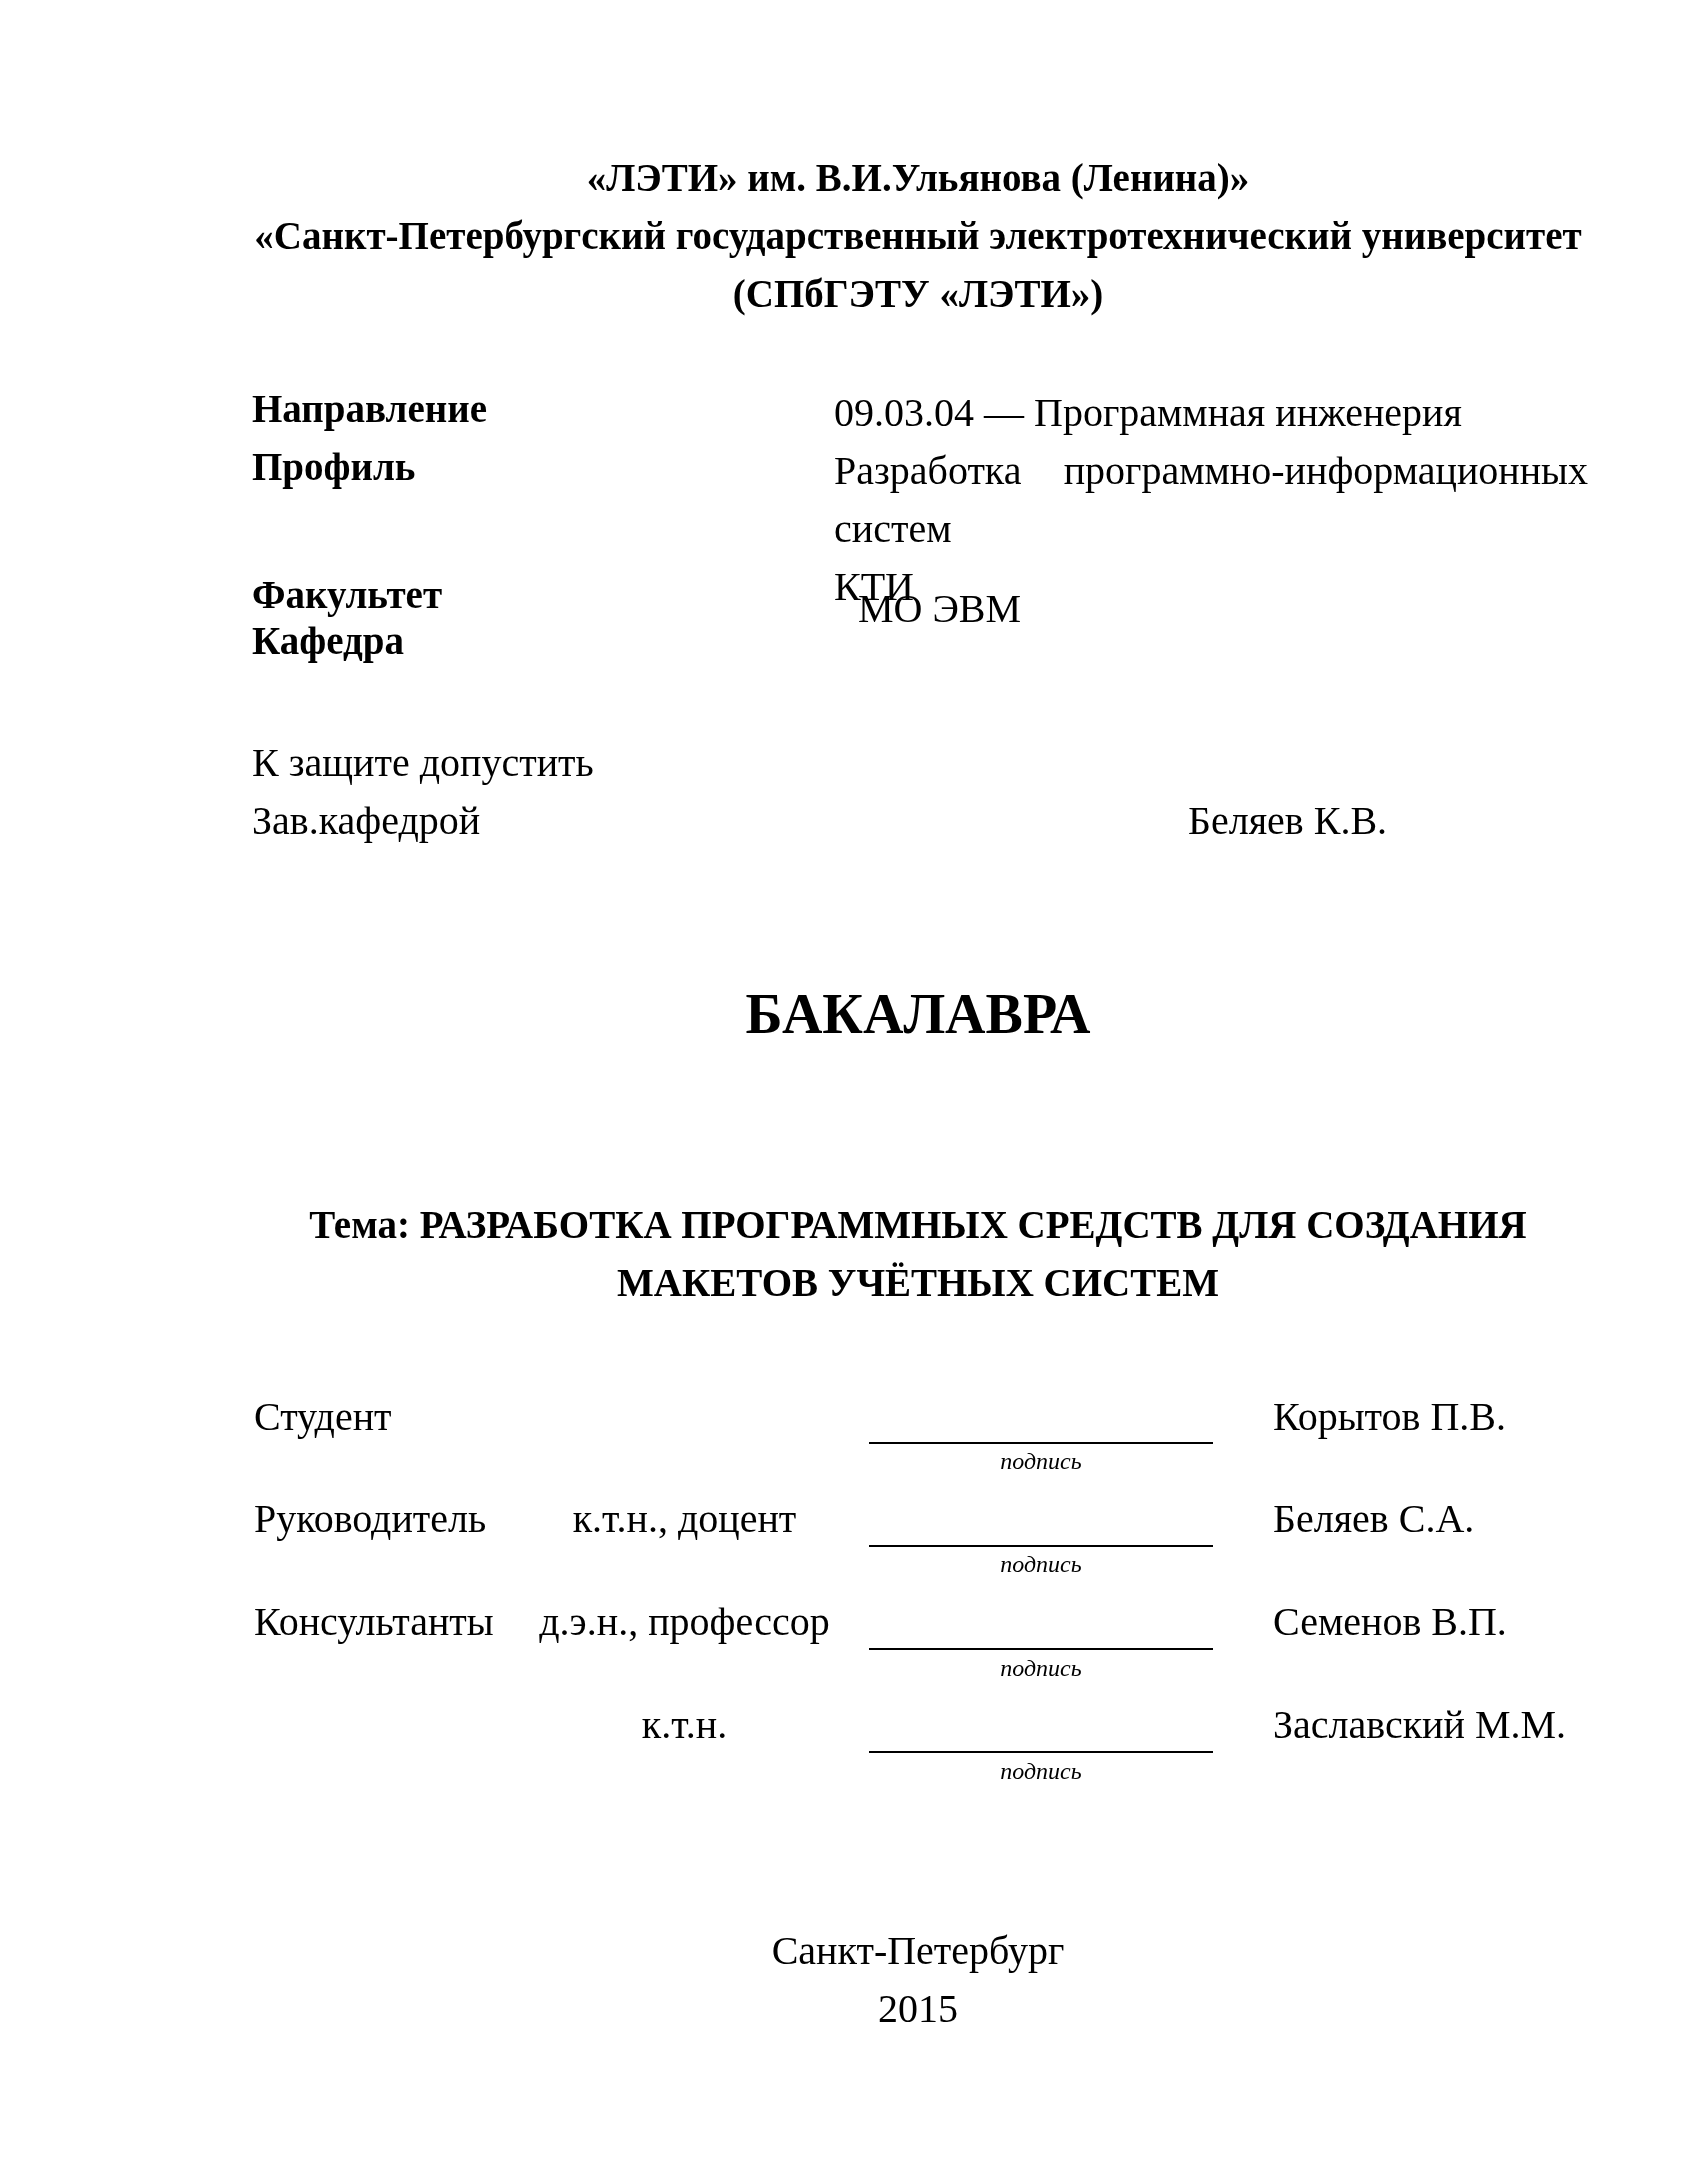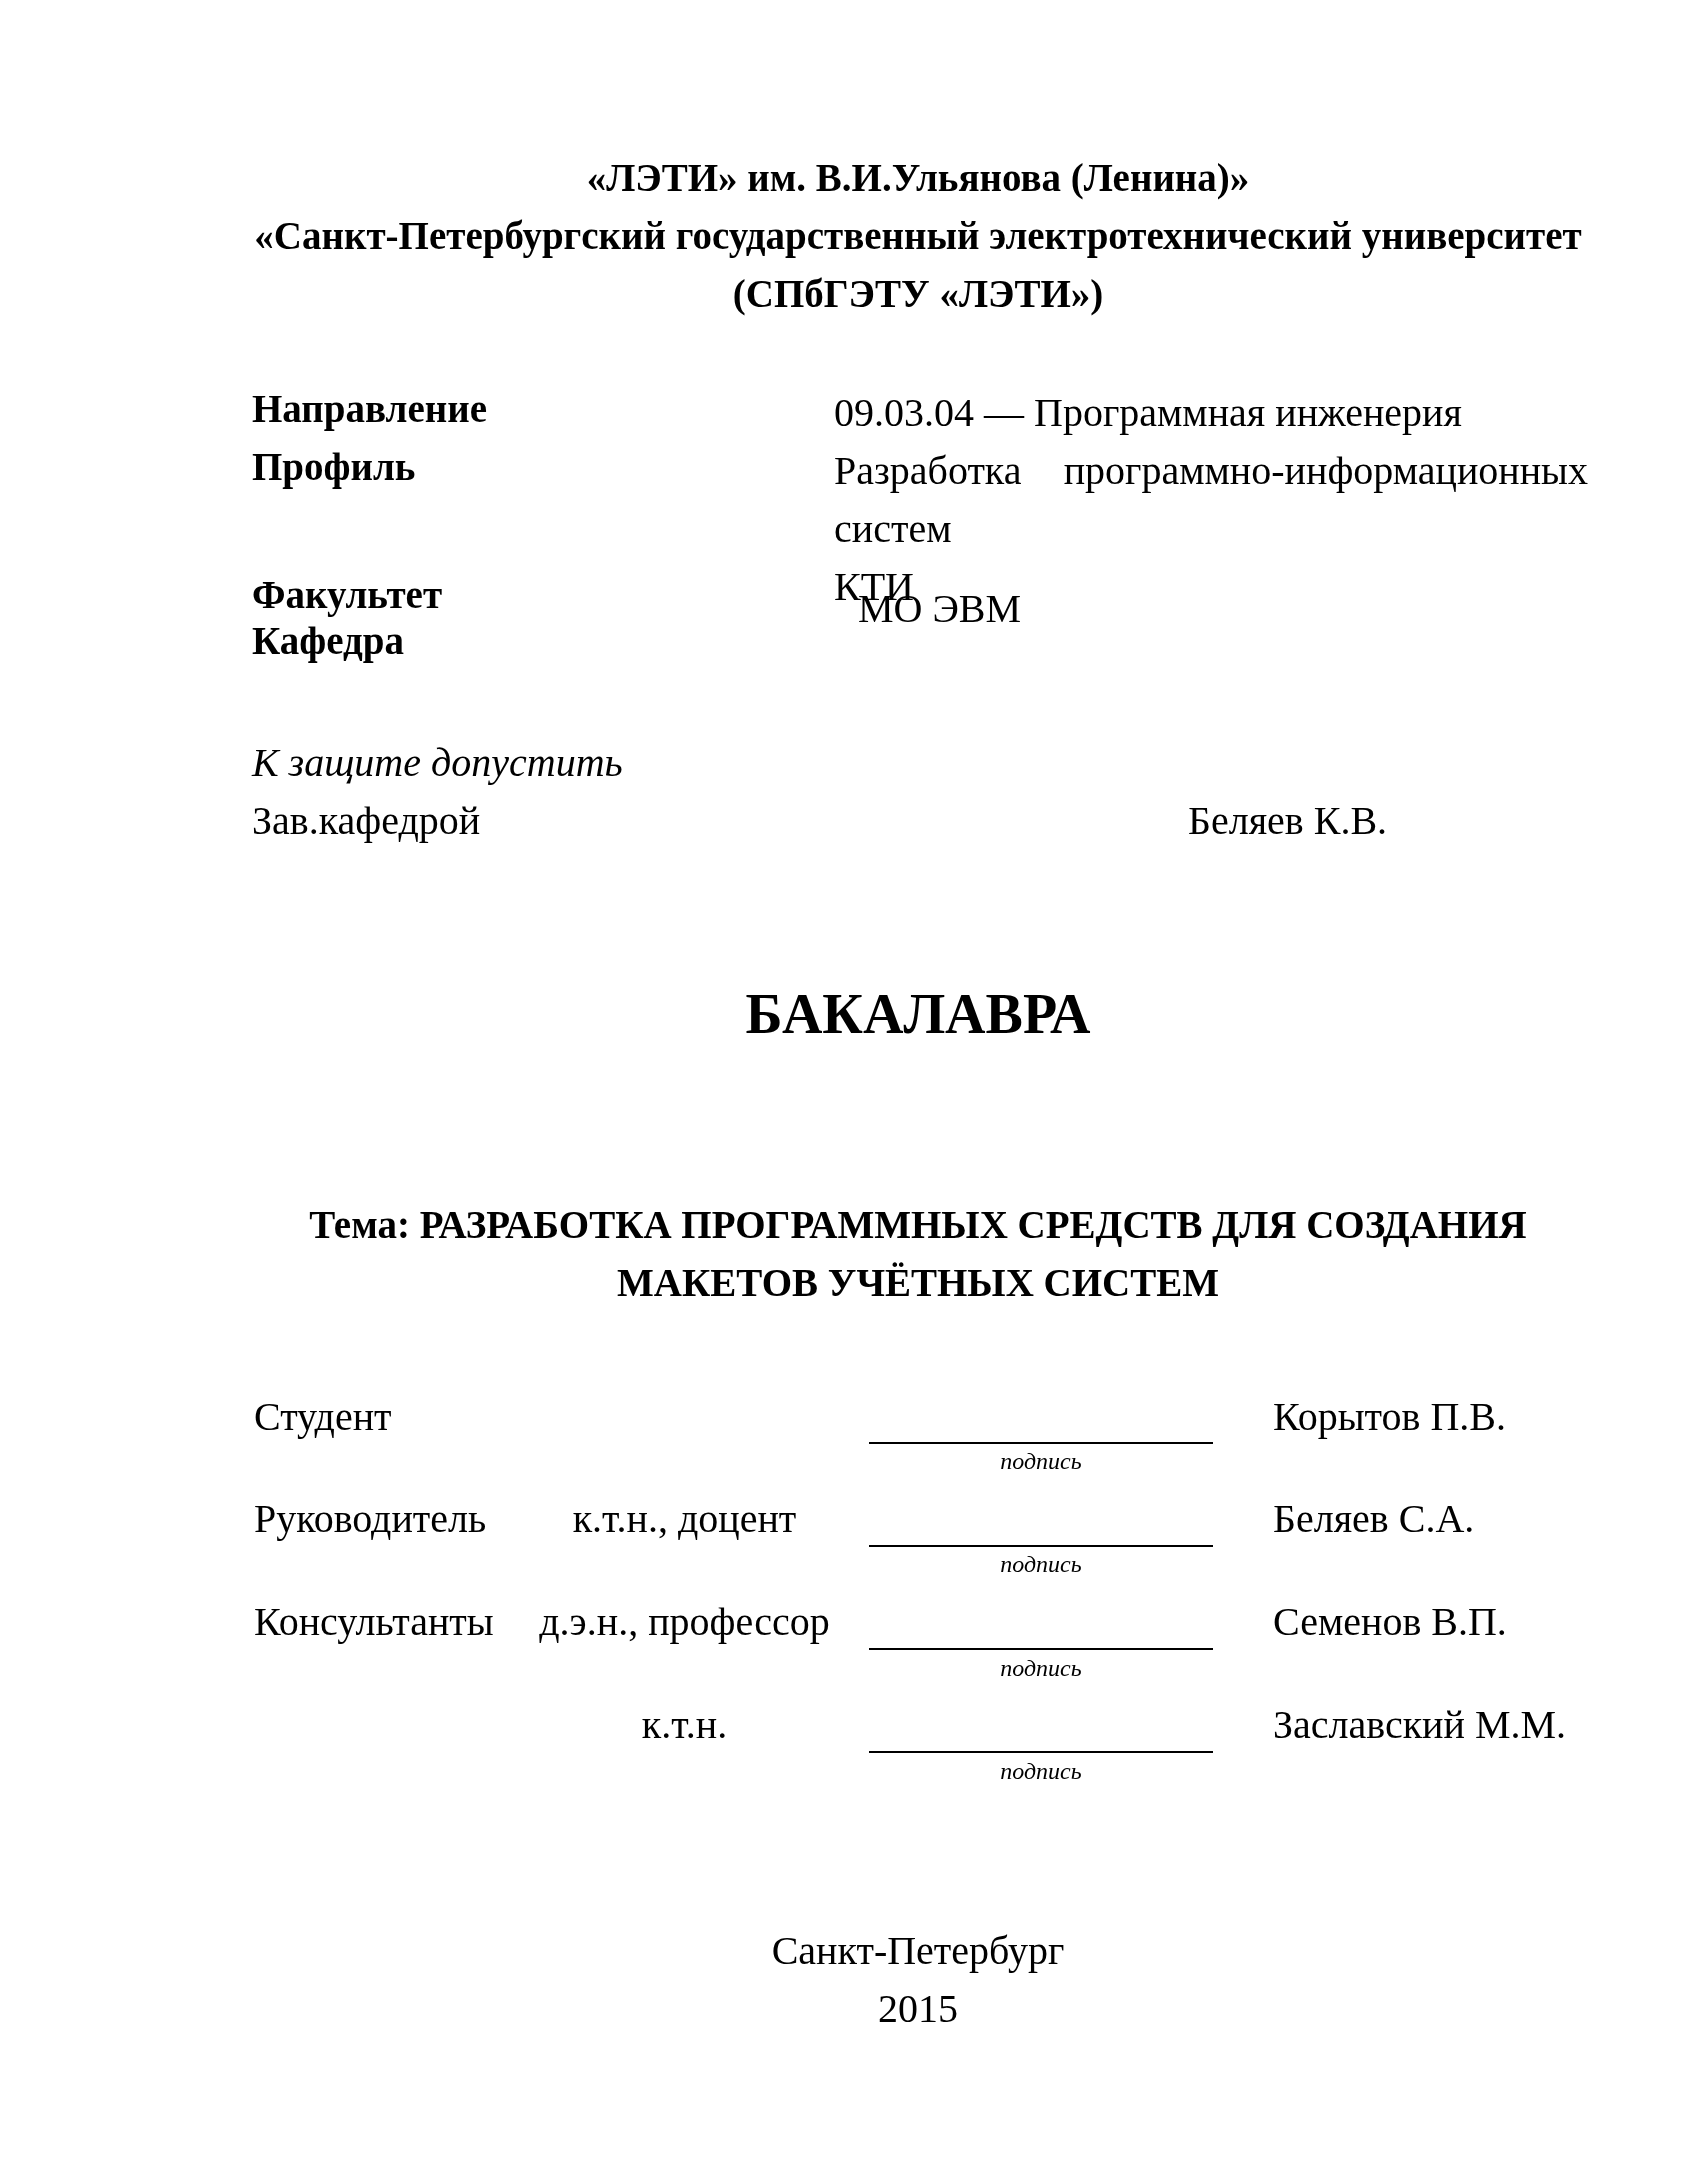--- a/index.html
+++ b/index.html
@@ -1,21 +1,21 @@
 <!DOCTYPE html>
 <html style="font-size:12.7px"><head>
 <meta charset="utf-8">
 <style>
   html, body { margin: 0; padding: 0; background: #ffffff; }
   body { width: 1687px; height: 2183px; position: relative; overflow: hidden;
          font-family: "Liberation Serif", "DejaVu Serif", serif; color: #000000; }
   .page { position: absolute; left: 0; top: 0; width: 1687px; height: 2183px; background: #ffffff; }
   .abs { position: absolute; white-space: nowrap; }
   .body-text { font-size: 40px; line-height: 58px; }
-  .italic { font-style: italic; }
+  .italic { }
   .center-block { position: absolute; left: 248px; width: 1340px; text-align: center; }
 
   .header { top: 149px; font-size: 39px; line-height: 58px; font-weight: bold; }
 
   .info-label { left: 252px; font-size: 39px; font-weight: bold; }
   .info-value { left: 834px; width: 754px; font-size: 40px; line-height: 58px; white-space: normal; text-align: justify; text-align-last: left; }
 
   .title { top: 984px; font-size: 56px; line-height: 60px; font-weight: bold; }
   .topic { top: 1196px; font-size: 39px; line-height: 58px; font-weight: bold; }
 

